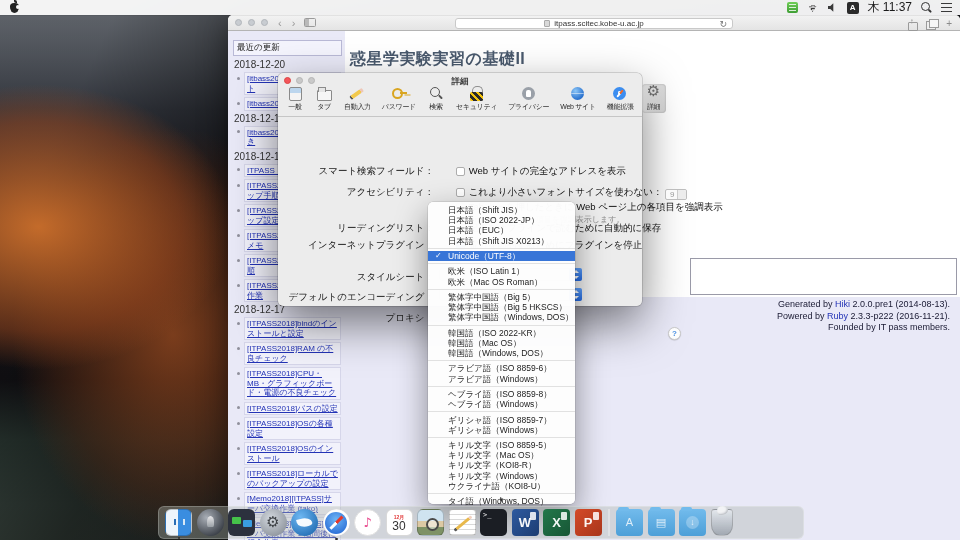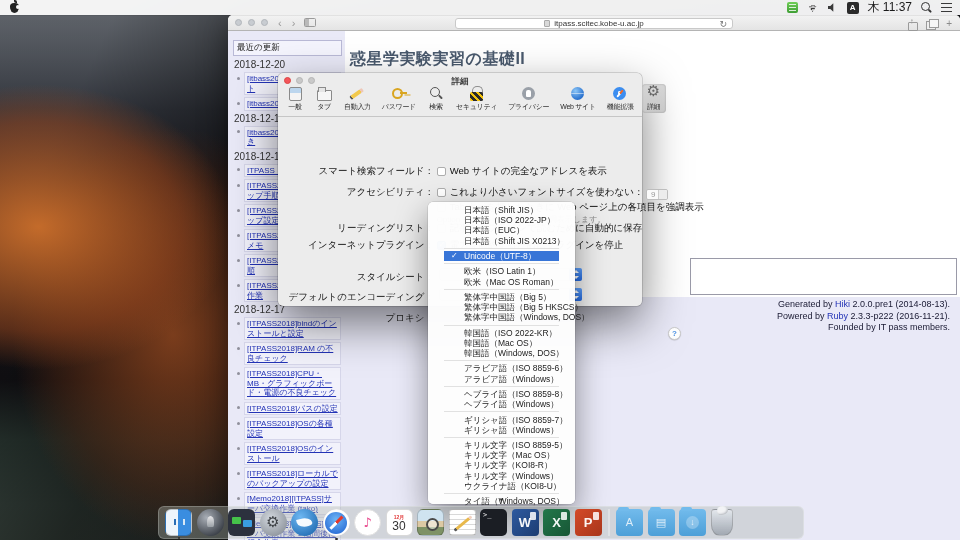--- a/index.html
+++ b/index.html
@@ -102,38 +102,38 @@
   .pi-privacy::after{left:6.5px;top:3.5px;width:4.5px;height:7px;background:#fff;border-radius:2px 2px 1px 1px}
   .pi-websites::before{left:2px;top:1px;width:13px;height:13px;border-radius:50%;background:radial-gradient(circle at 35% 30%,#8cc6f7,#2a72cf 70%,#1b55a8)}
   .pi-websites::after{left:2px;top:6.5px;width:13px;height:1.8px;background:rgba(255,255,255,.5);border-radius:1px}
   .pi-extensions::before{left:2px;top:1px;width:13px;height:13px;border-radius:50%;background:radial-gradient(circle at 50% 45%,#eaf4ff 0 16%,#3b8df0 20%)}
   .pi-extensions::after{left:7.5px;top:3px;width:2px;height:9px;border-radius:1px;transform:rotate(40deg);background:linear-gradient(180deg,#f06a2a 0 50%,#fff 50%)}
   .pi-advanced::before{content:"⚙";left:2px;top:-4px;font-size:15px;color:#666;font-family:"DejaVu Sans",sans-serif}
   .p-sep{border-top:1px solid #c6c6c6}
   .p-body{position:relative;font-size:9.5px;color:#111}
   .prow{position:absolute;left:0;width:100%;white-space:nowrap}
   .plabel{display:inline-block;width:156px;text-align:right;vertical-align:top;color:#1a1a1a}
-  .pctl{margin-left:0}
+  .pctl{margin-left:19px}
   .cb{display:inline-block;width:9px;height:9px;background:#fff;border:1px solid #adadad;border-radius:2px;vertical-align:-1.5px;margin-right:4px;position:relative}
   .cb.on{background:linear-gradient(#55a0f8,#2a6fe8);border-color:#2a62c8}
   .cb.on::after{content:"✓";position:absolute;left:1px;top:-1.5px;color:#fff;font-size:8px}
   .note{color:#8a8a8a;font-size:8px}
   .mini-select{display:inline-block;width:22px;height:11px;border:1px solid #bdbdbd;border-radius:2px;background:#fafafa;color:#9a9a9a;font-size:8px;
      padding-left:4px;position:relative;vertical-align:-2px}
   .mini-select::after{content:"";position:absolute;right:0;top:0;width:8px;height:100%;background:#ececec;border-left:1px solid #ccc;border-radius:0 2px 2px 0}
   .popup-frag{position:absolute;left:161px;width:143px;height:13px;background:#fff;border:1px solid #b9b9b9;border-radius:3px;z-index:1}
   .popup-frag .cap{position:absolute;right:-1px;top:-1px;width:13px;height:13px;border-radius:2px;background:linear-gradient(#5d9ef8,#2268de)}
   .popup-frag .cap::before{content:"";position:absolute;left:3.5px;top:2px;border-left:3px solid transparent;border-right:3px solid transparent;border-bottom:3.5px solid #fff}
   .popup-frag .cap::after{content:"";position:absolute;left:3.5px;bottom:2px;border-left:3px solid transparent;border-right:3px solid transparent;border-top:3.5px solid #fff}
   .help-btn{position:absolute;left:390px;top:210px;width:13px;height:13px;border-radius:50%;background:#fdfdfd;border:1px solid #c9c9c9;
      color:#4a90e2;font-size:8px;font-weight:bold;display:flex;align-items:center;justify-content:center;box-shadow:0 .5px 1px rgba(0,0,0,.2)}
 
   
   .enc-menu{position:absolute;left:428px;top:202px;width:147px;height:302px;z-index:50;background:rgba(253,253,253,.98);border-radius:5px;
-     box-shadow:0 12px 32px rgba(0,0,0,.42),0 0 0 .5px rgba(0,0,0,.16);padding:3px 16px;font-size:8.5px;color:#1c1c1c}
+     box-shadow:0 12px 32px rgba(0,0,0,.42),0 0 0 .5px rgba(0,0,0,.16);padding:3px 0;font-size:8.5px;color:#1c1c1c}
   .mi{height:10.2px;line-height:10.4px;padding-left:20px;position:relative;white-space:nowrap}
   .mi.sel{background:#3875d7;color:#fff}
   .mi.sel::before{content:"✓";position:absolute;left:7px;top:0;font-size:8px}
   .msep{height:1px;background:#e1e1e1;margin:2.1px 0}
   .menu-arrow{position:absolute;left:0;right:0;bottom:1px;text-align:center;font-size:6px;color:#333;line-height:6px}
 
   
   .dock{position:absolute;left:158px;top:506px;width:646px;height:33px;z-index:100;background:rgba(170,180,172,.38);
      border:1px solid rgba(255,255,255,.22);border-radius:6px;display:flex;align-items:center;gap:4.5px;padding:0 6px}
   .dk{width:27px;height:27px;border-radius:6px;position:relative;display:flex;align-items:center;justify-content:center;flex:none}

